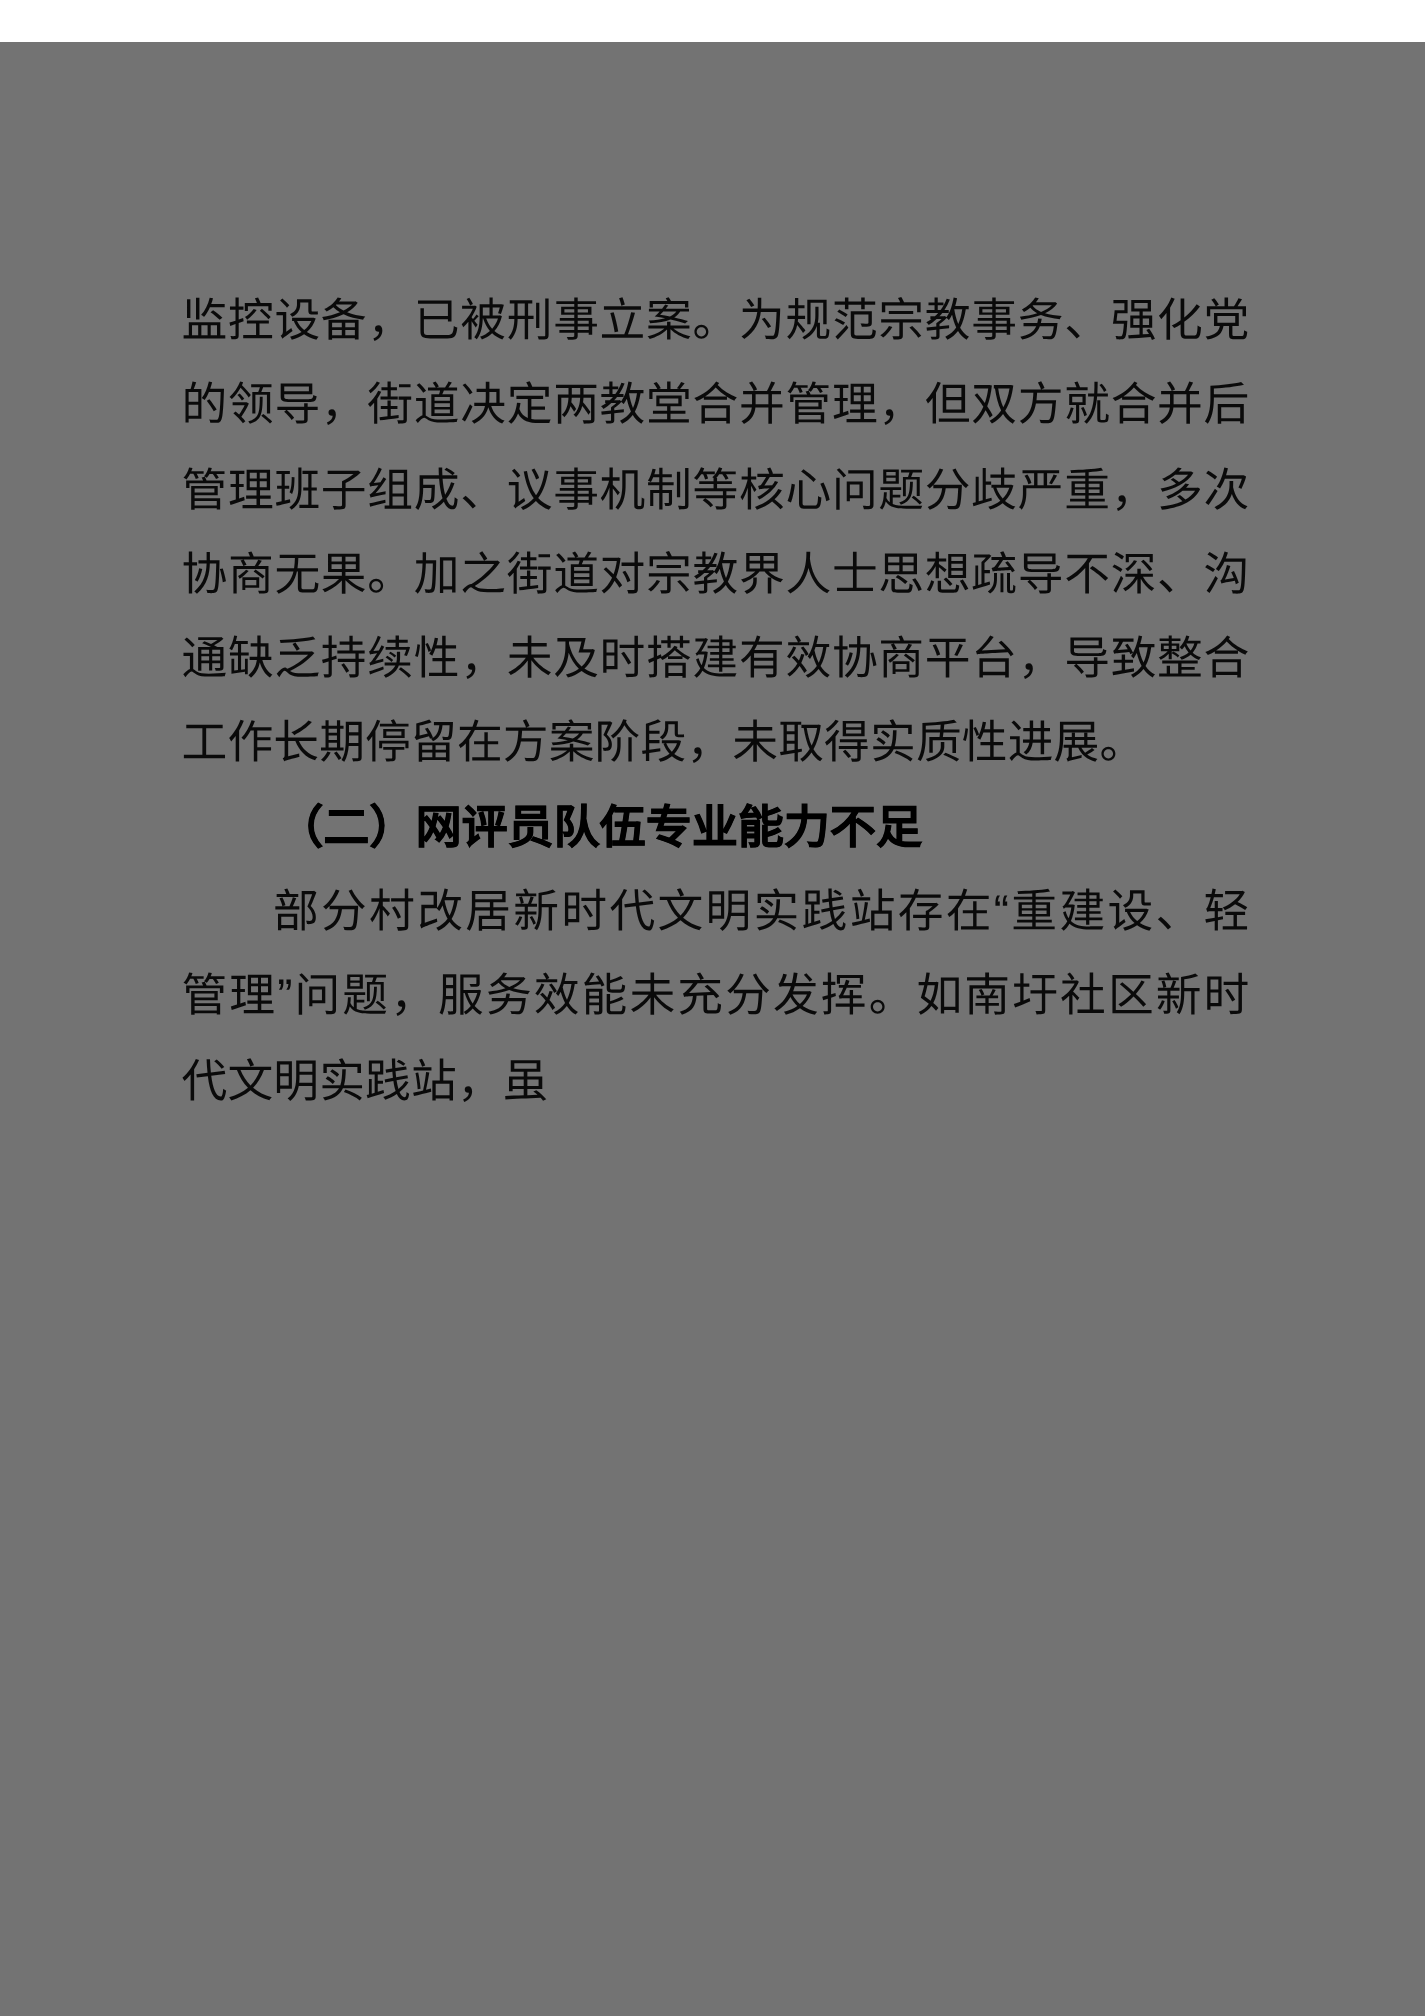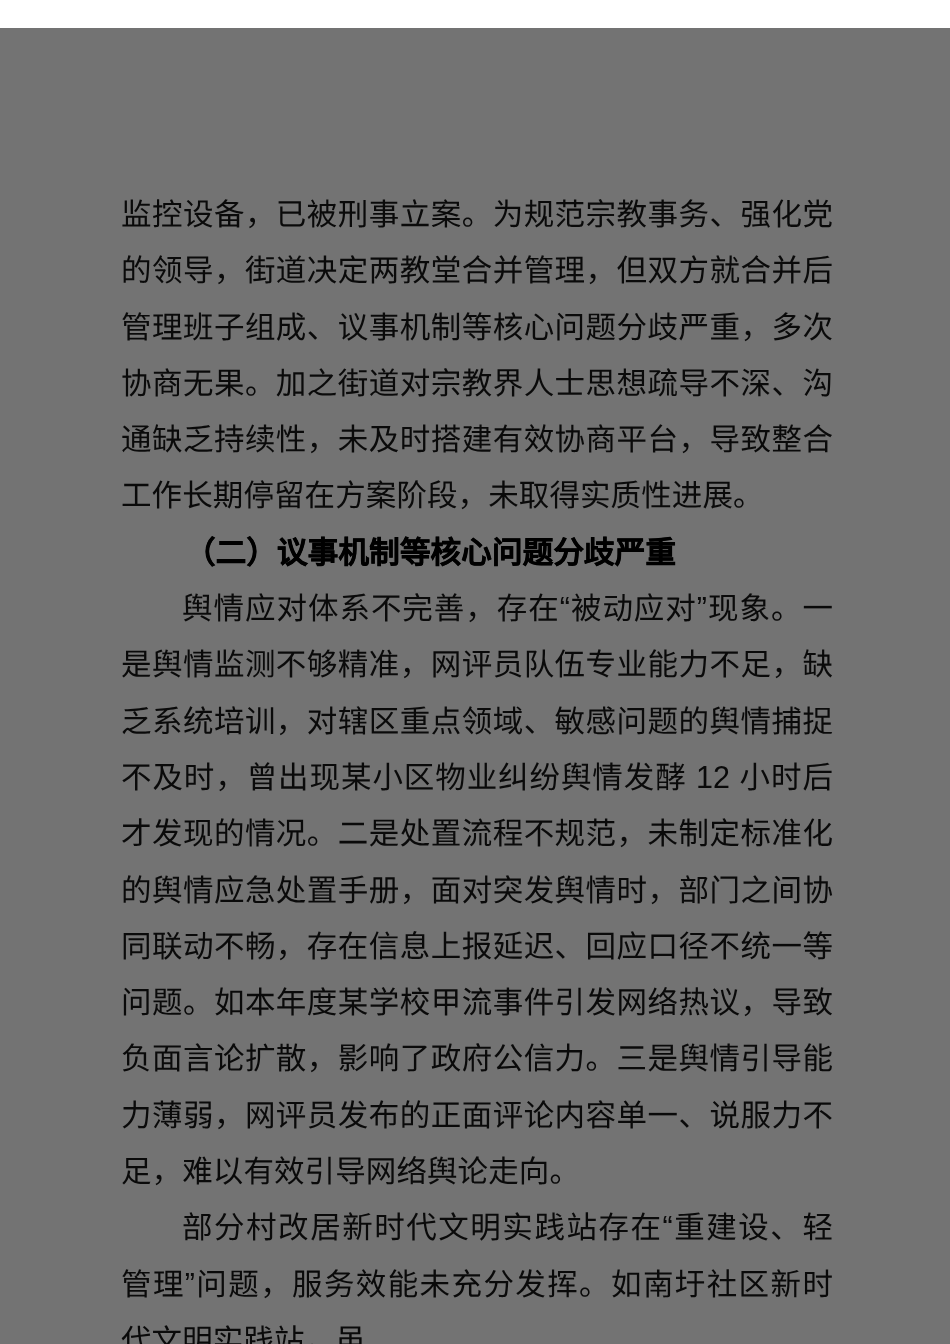--- a/index.html
+++ b/index.html
@@ -65,21 +65,20 @@
   }
 </style>
 </head>
 <body>
 
 <div id="page">
   <div id="content">
 
     <p class="para no-indent">监控设备，已被刑事立案。为规范宗教事务、强化党的领导，街道决定两教堂合并管理，但双方就合并后管理班子组成、议事机制等核心问题分歧严重，多次协商无果。加之街道对宗教界人士思想疏导不深、沟通缺乏持续性，未及时搭建有效协商平台，导致整合工作长期停留在方案阶段，未取得实质性进展。</p>
 
-    <p class="heading">（二）议事机制等核心问题分歧严重</p>
+    <p class="heading">（二）网评员队伍专业能力不足</p>
 
-    <p class="para">舆情应对体系不完善，存在“被动应对”现象。一是舆情监测不够精准，网评员队伍专业能力不足，缺乏系统培训，对辖区重点领域、敏感问题的舆情捕捉不及时，曾出现某小区物业纠纷舆情发酵 12 小时后才发现的情况。二是处置流程不规范，未制定标准化的舆情应急处置手册，面对突发舆情时，部门之间协同联动不畅，存在信息上报延迟、回应口径不统一等问题。如本年度某学校甲流事件引发网络热议，导致负面言论扩散，影响了政府公信力。三是舆情引导能力薄弱，网评员发布的正面评论内容单一、说服力不足，难以有效引导网络舆论走向。</p>
 
 
     <p class="para">部分村改居新时代文明实践站存在“重建设、轻管理”问题，服务效能未充分发挥。如南圩社区新时代文明实践站，虽</p>
 
   </div>
 </div>
 
 </body></html>

